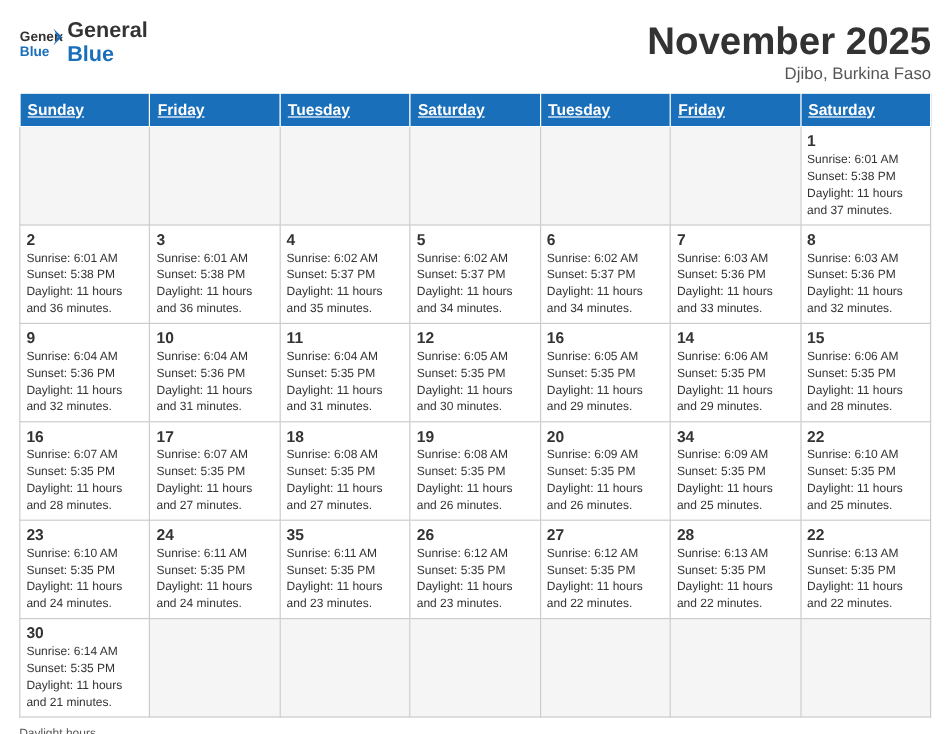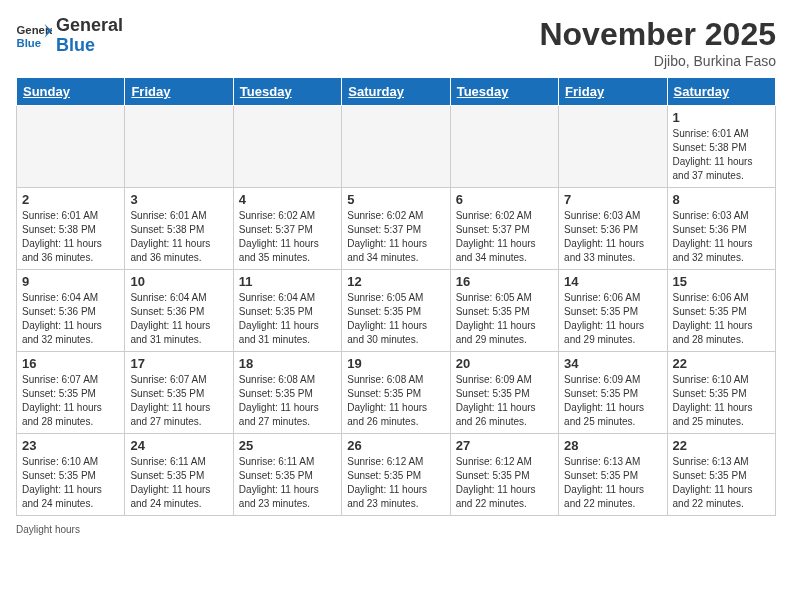--- a/index.html
+++ b/index.html
@@ -280,21 +280,21 @@
 Sunset: 5:35 PM
 Daylight: 11 hours and 24 minutes.</div>
         </td>
         <td>
           <span class="day-number">24</span>
           <div class="cell-text" style="white-space: pre-line;">Sunrise: 6:11 AM
 Sunset: 5:35 PM
 Daylight: 11 hours and 24 minutes.</div>
         </td>
         <td>
-          <span class="day-number">25</span>
+          <span class="day-number">35</span>
           <div class="cell-text" style="white-space: pre-line;">Sunrise: 6:11 AM
 Sunset: 5:35 PM
 Daylight: 11 hours and 23 minutes.</div>
         </td>
         <td>
           <span class="day-number">26</span>
           <div class="cell-text" style="white-space: pre-line;">Sunrise: 6:12 AM
 Sunset: 5:35 PM
 Daylight: 11 hours and 23 minutes.</div>
         </td>
@@ -309,19 +309,33 @@
           <div class="cell-text" style="white-space: pre-line;">Sunrise: 6:13 AM
 Sunset: 5:35 PM
 Daylight: 11 hours and 22 minutes.</div>
         </td>
         <td>
           <span class="day-number">22</span>
           <div class="cell-text" style="white-space: pre-line;">Sunrise: 6:13 AM
 Sunset: 5:35 PM
 Daylight: 11 hours and 22 minutes.</div>
         </td>
+      </tr>
+      <tr class="last-row">
+        <td>
+          <span class="day-number">30</span>
+          <div class="cell-text" style="white-space: pre-line;">Sunrise: 6:14 AM
+Sunset: 5:35 PM
+Daylight: 11 hours and 21 minutes.</div>
+        </td>
+        <td class="empty"></td>
+        <td class="empty"></td>
+        <td class="empty"></td>
+        <td class="empty"></td>
+        <td class="empty"></td>
+        <td class="empty"></td>
       </tr>
     </tbody>
 </table>
 
 <div class="footer-note">
   <span>Daylight hours</span>
 </div>
 
 </body></html>

